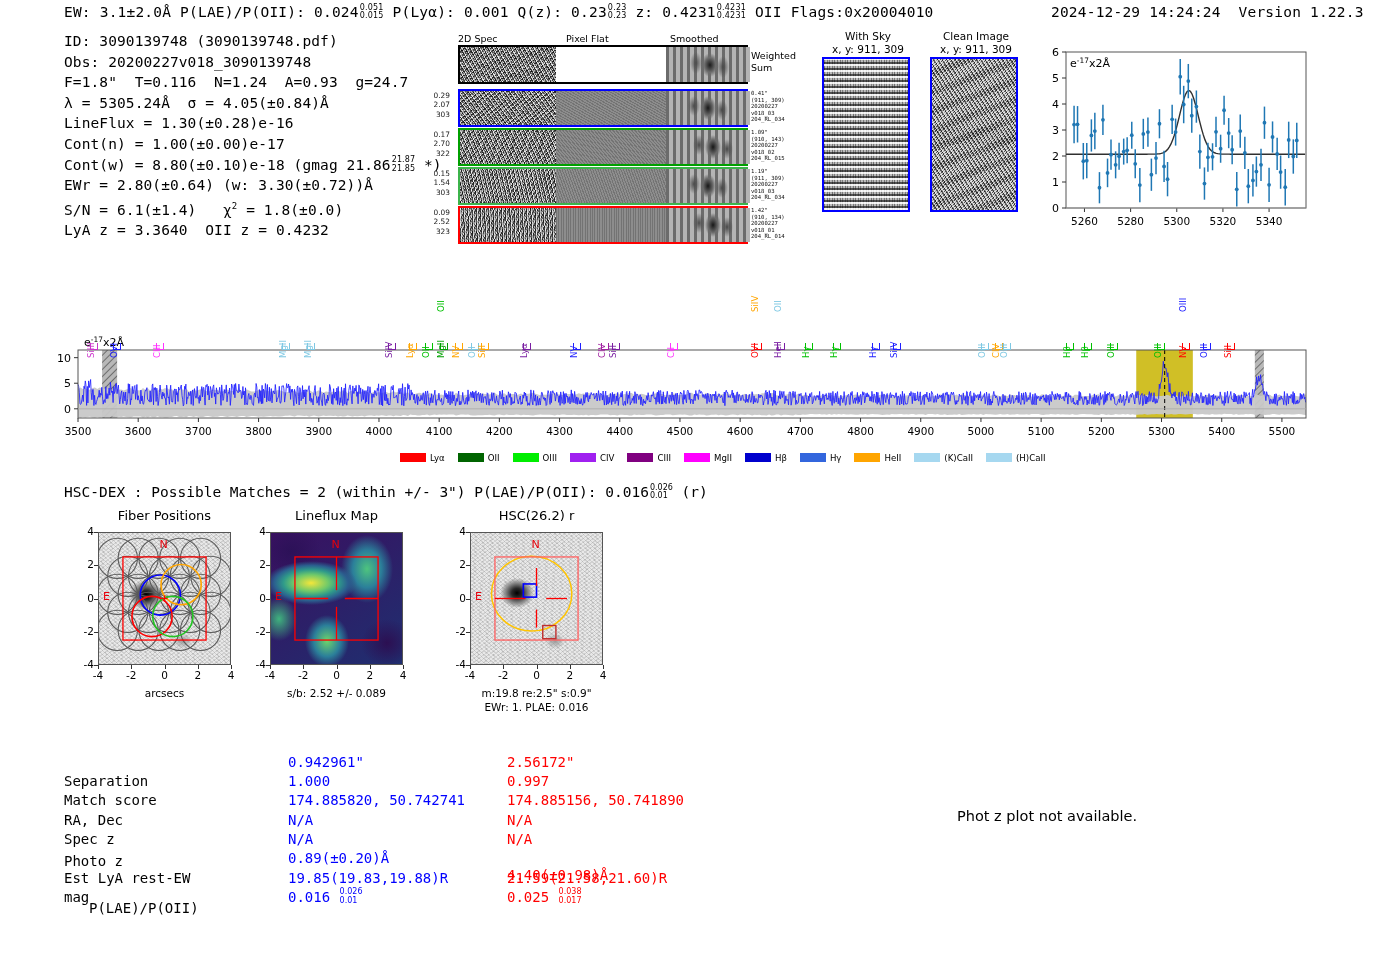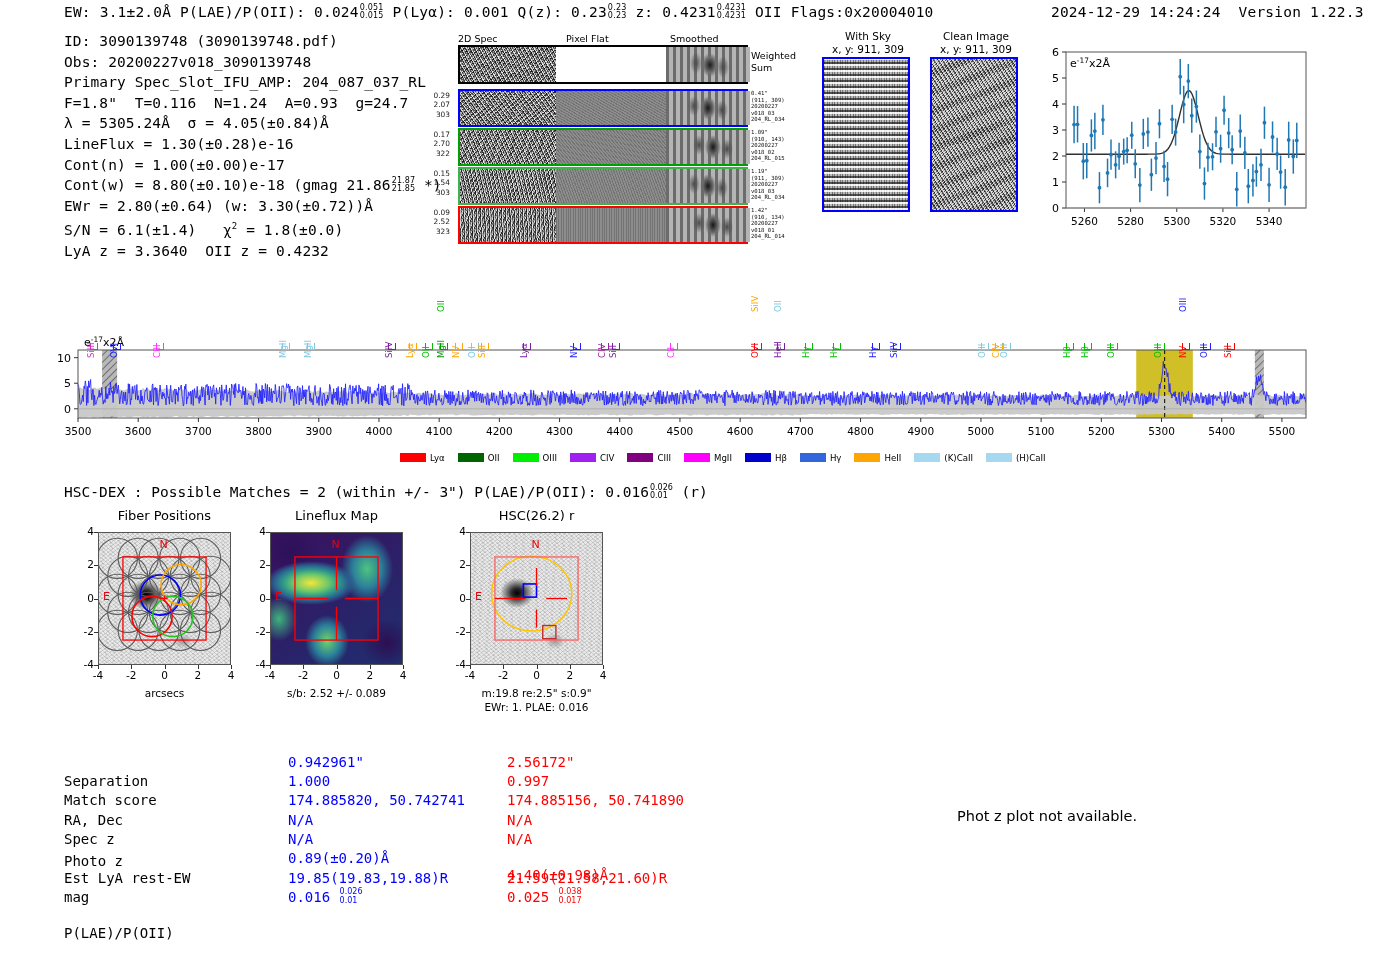--- a/index.html
+++ b/index.html
@@ -62,21 +62,20 @@
 <div class="abs mono nw" id="hdr-left">
   <span>EW: 3.1±2.0Å   P(LAE)/P(OII): 0.024</span><span class="frac"><span>0.051</span><br><span>0.015</span></span><span>  P(Lyα): 0.001   Q(z): 0.23</span><span class="frac"><span>0.23</span><br><span>0.23</span></span><span>   z: 0.4231</span><span class="frac"><span>0.4231</span><br><span>0.4231</span></span><span> OII    Flags:0x20004010</span>
 </div>
 <div class="abs mono nw" id="hdr-right">
   <span>2024-12-29 14:24:24</span><span>&nbsp;&nbsp;</span><span>Version 1.22.3</span>
 </div>
 
 <div class="abs mono" id="info">
   <div class="ln">ID: 3090139748 (3090139748.pdf)</div>
   <div class="ln">Obs: 20200227v018_3090139748</div>
-  <div class="ln">Primary Spec_Slot_IFU_AMP: 204_087_037_RL</div>
   <div class="ln">F=1.8"  T=0.116  N=1.24  A=0.93  g=24.7</div>
   <div class="ln">λ = 5305.24Å  σ = 4.05(±0.84)Å</div>
   <div class="ln">LineFlux = 1.30(±0.28)e-16</div>
   <div class="ln">Cont(n) = 1.00(±0.00)e-17</div>
   <div class="ln"><span>Cont(w) = 8.80(±0.10)e-18 (gmag 21.86</span><span class="frac"><span>21.87</span><br><span>21.85</span></span><span> *)</span></div>
   <div class="ln">EWr = 2.80(±0.64) (w: 3.30(±0.72))Å</div>
   <div class="ln"><span>S/N = 6.1(±1.4)   χ</span><span class="sup">2</span><span> = 1.8(±0.0)</span></div>
   <div class="ln">LyA z = 3.3640  OII z = 0.4232</div>
 </div>
 
@@ -631,17 +630,17 @@
     <div class="c2" style="top: 38.6px;">N/A</div>
     <div class="lbl" style="top: 80px;">Photo z</div>
     <div class="c1" style="top: 57.9px;">N/A</div>
     <div class="c2" style="top: 57.9px;">N/A</div>
     <div class="lbl" style="top: 96.5px;">Est LyA rest-EW</div>
     <div class="c1" style="top: 77.2px;">0.89(±0.20)Å</div>
     <div class="c2" style="top: 94px;">4.40(±0.98)Å</div>
     <div class="lbl" style="top: 115.8px;">mag</div>
     <div class="c1" style="top: 96.5px;">19.85(19.83,19.88)R</div>
     <div class="c2" style="top: 96.5px;">21.59(21.58,21.60)R</div>
-    <div class="lbl" style="top: 152px;">P(LAE)/P(OII)</div>
+    <div class="lbl" style="top: 127px; margin-left: 25px;">P(LAE)/P(OII)</div>
     <div class="c1" style="top: 115.8px;"><span>0.016 </span><span class="frac"><span>0.026</span><br><span>0.01</span></span></div>
     <div class="c2" style="top: 115.8px;"><span>0.025 </span><span class="frac"><span>0.038</span><br><span>0.017</span></span></div>
   </div>
 <div class="abs sans" id="photoz">Phot z plot not available.</div>
 
 </body></html>

